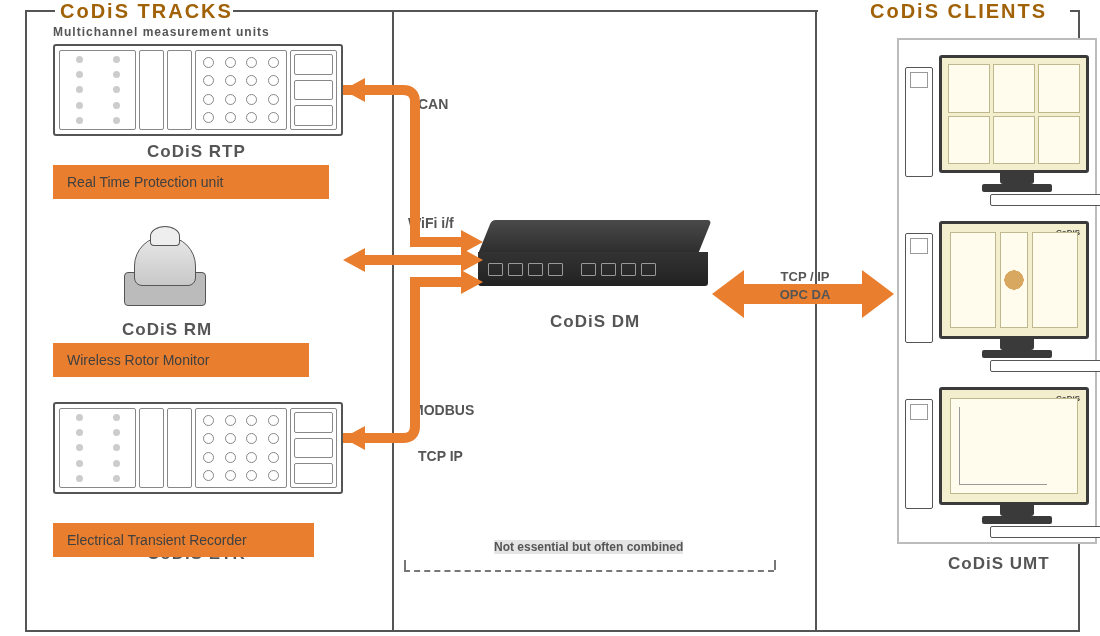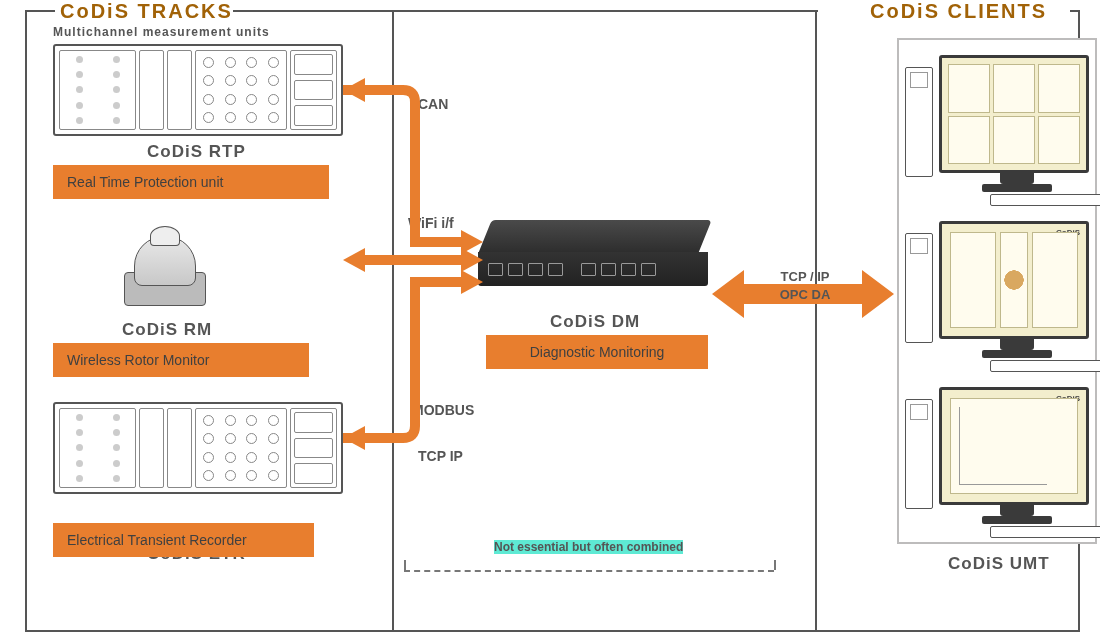--- a/index.html
+++ b/index.html
@@ -194,23 +194,20 @@
         <div class="switch-port"></div>
         <div class="switch-port"></div>
       <div class="switch-indent"></div>
       <div class="switch-port"></div>
         <div class="switch-port"></div>
         <div class="switch-port"></div>
         <div class="switch-port"></div>
     </div>
   </div>
   <div class="device-label" style="left:550px; top:312px;">CoDiS DM</div>
-  <div class="label-box" style="left:486px; top:335px; width:222px; justify-content:center;">
-      <span>Diagnostic Monitoring</span>
-    </div>
 
   <svg class="arrow-path" style="left:343px; top:78px; width:140px; height:190px;">
     <path d="M0 12 L60 12 Q72 12 72 24 L72 164 L118 164" stroke="#e87e2e" stroke-width="10" fill="none"></path>
     <polygon points="118,152 140,164 118,176" fill="#e87e2e"></polygon>
     <polygon points="22,0 0,12 22,24" fill="#e87e2e"></polygon>
   </svg>
 
   <svg class="arrow-path" style="left:343px; top:248px; width:140px; height:30px;">
     <rect x="20" y="7" width="100" height="10" fill="#e87e2e"></rect>
     <polygon points="118,0 140,12 118,24" fill="#e87e2e"></polygon>
@@ -269,15 +266,15 @@
           <div class="base"></div>
           <div class="kb"></div>
         </div>
     </div>
   </div>
   <div class="device-label" style="left:948px; top:554px;">CoDiS UMT</div>
 
   <div class="dashed" style="left:404px; top:570px; width:370px;"></div>
   <div style="position:absolute; left:404px; top:560px; height:10px; border-left:2px dashed #777;"></div>
   <div style="position:absolute; left:774px; top:560px; height:10px; border-left:2px dashed #777;"></div>
-  <div class="small-label" style="left:494px; top:540px; font-size:12px; background:#5eead4;">Not essential but often combined</div>
+  <div class="small-label" style="left:494px; top:540px; font-size:12px; background:#e5e5e5;">Not essential but often combined</div>
 
 </div>
 
 </body></html>

